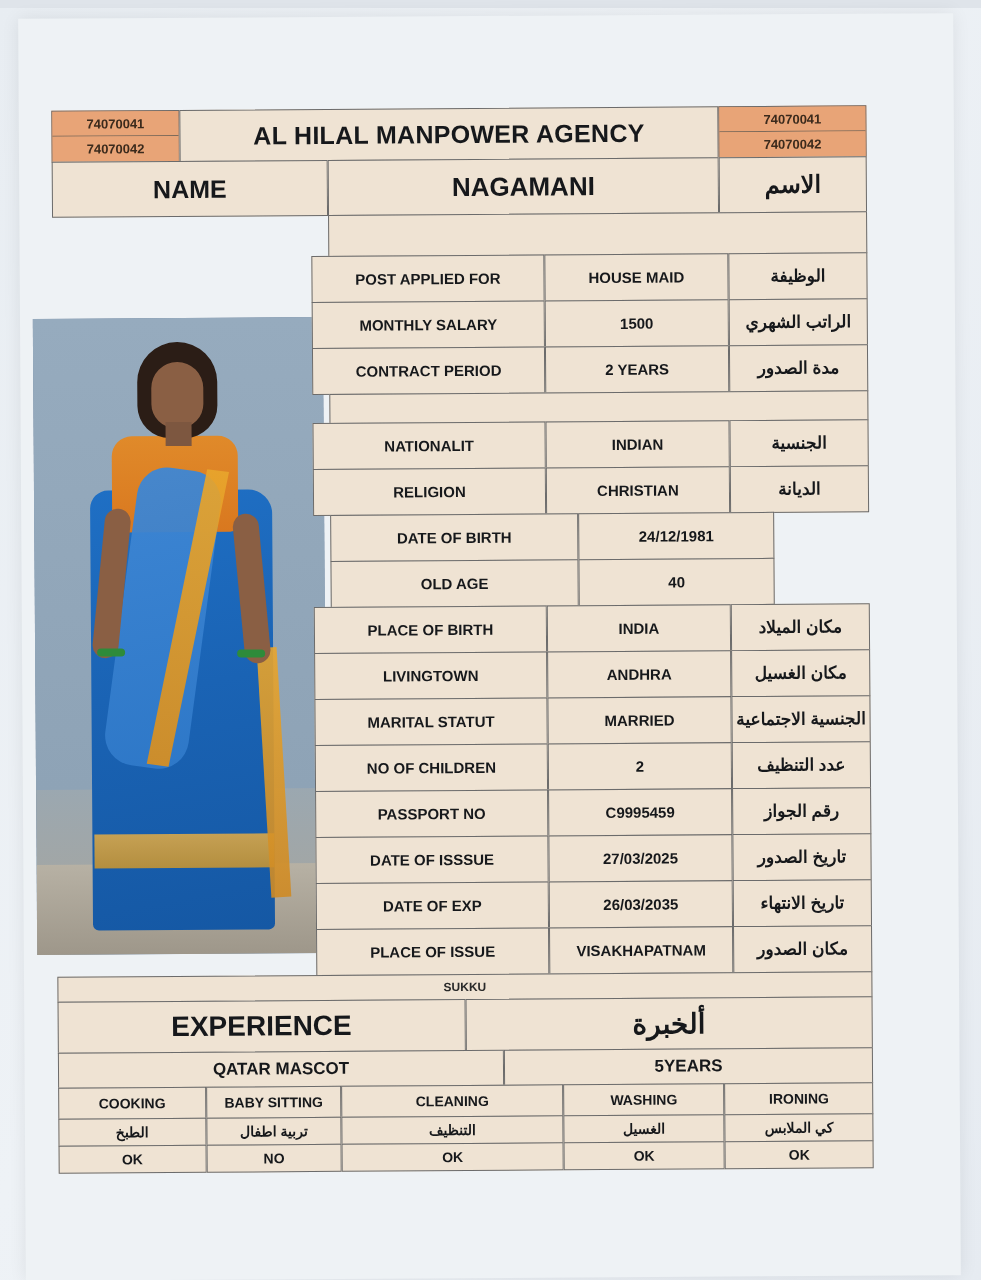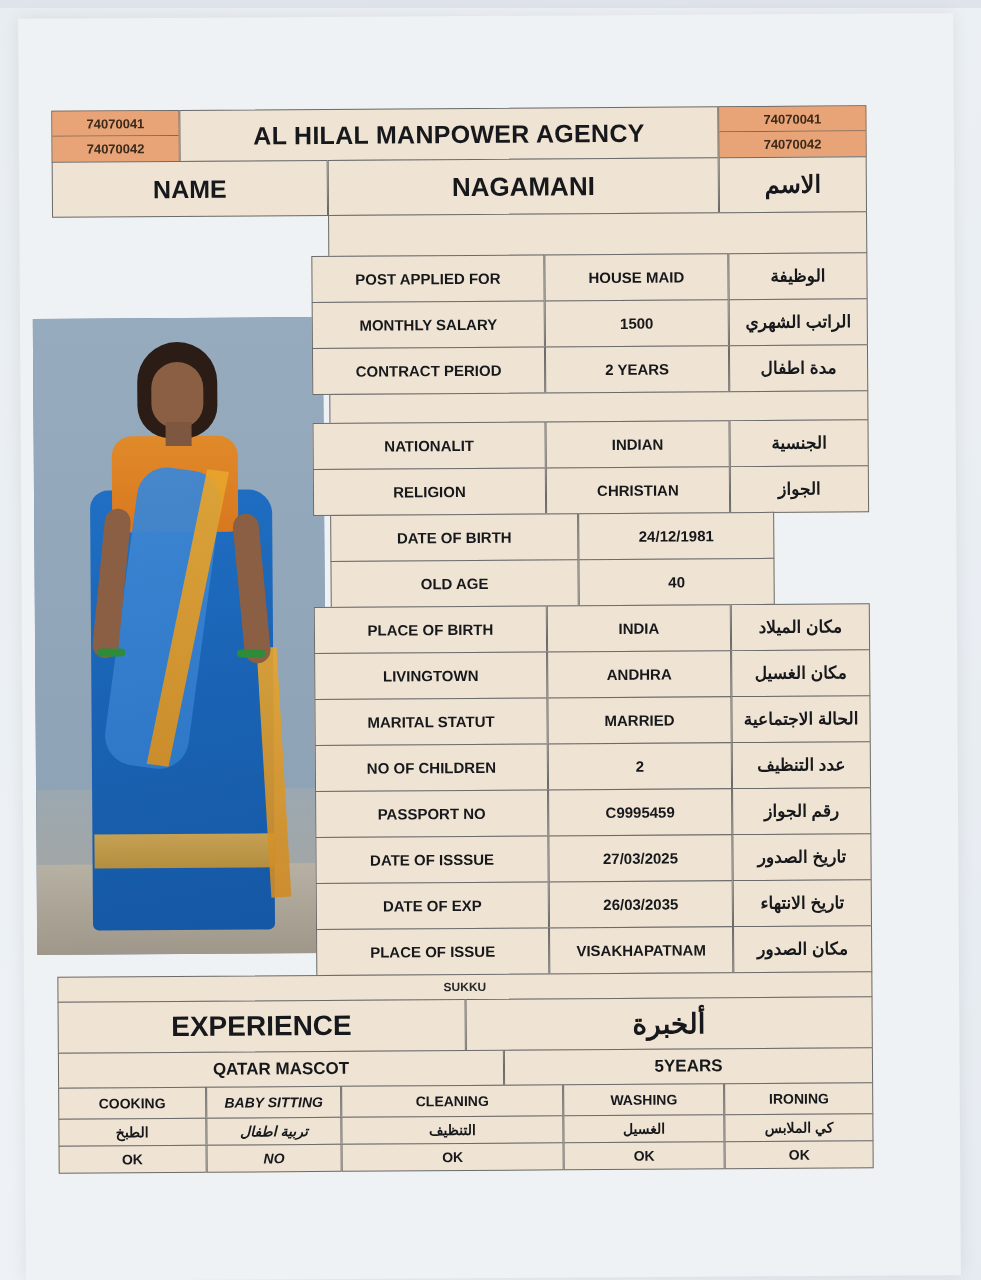--- a/index.html
+++ b/index.html
@@ -108,21 +108,21 @@
   .emp-row { height: 36px; margin-top: -1px; }
   .emp-left { width: 446px; font-size: 17px; font-weight: 700; color: #16181b; }
   .emp-right { flex: 1; font-size: 17px; font-weight: 700; color: #16181b; }
 
   .skill-row { margin-top: -1px; }
   .skill-row .cell { font-weight: 700; color: #16181b; }
   .sk-h { height: 32px; font-size: 14px; }
   .sk-a { height: 28px; font-size: 14px; direction: rtl; }
   .sk-v { height: 28px; font-size: 14px; }
   .w1 { width: 148px; }
-  .w2 { width: 136px; font-style: italic; }
+  .w2 { width: 136px; }
   .w3 { width: 222px; }
   .w4 { width: 162px; }
   .w5 { width: 149px; }
 
   
   .photo {
     position: absolute;
     left: 35px;
     top: 310px;
     width: 290px;
@@ -259,41 +259,41 @@
       <div class="row">
         <div class="cell c-blank"></div>
         <div class="cell c-label">MONTHLY SALARY</div>
         <div class="cell c-value">1500</div>
         <div class="cell c-ar">الراتب الشهري</div>
       </div>
       <div class="row">
         <div class="cell c-blank"></div>
         <div class="cell c-label">CONTRACT PERIOD</div>
         <div class="cell c-value">2 YEARS</div>
-        <div class="cell c-ar">مدة اطفال</div>
+        <div class="cell c-ar">مدة الصدور</div>
       </div>
     </div>
 
     <div class="row spacer-row">
       <div class="cell sp-left"></div>
       <div class="cell sp-mid"></div>
     </div>
 
     <div class="info">
       <div class="row">
         <div class="cell c-blank"></div>
         <div class="cell c-label">NATIONALIT</div>
         <div class="cell c-value">INDIAN</div>
         <div class="cell c-ar">الجنسية</div>
       </div>
       <div class="row">
         <div class="cell c-blank"></div>
         <div class="cell c-label">RELIGION</div>
         <div class="cell c-value">CHRISTIAN</div>
-        <div class="cell c-ar">الجواز</div>
+        <div class="cell c-ar">الديانة</div>
       </div>
       <div class="row">
         <div class="cell c-blank"></div>
         <div class="cell c-label">DATE OF BIRTH</div>
         <div class="cell c-value">24/12/1981</div>
       </div>
       <div class="row">
         <div class="cell c-blank"></div>
         <div class="cell c-label">OLD AGE</div>
         <div class="cell c-value">40</div>
@@ -307,21 +307,21 @@
       <div class="row">
         <div class="cell c-blank"></div>
         <div class="cell c-label">LIVINGTOWN</div>
         <div class="cell c-value">ANDHRA</div>
         <div class="cell c-ar">مكان الغسيل</div>
       </div>
       <div class="row">
         <div class="cell c-blank"></div>
         <div class="cell c-label">MARITAL STATUT</div>
         <div class="cell c-value">MARRIED</div>
-        <div class="cell c-ar">الحالة الاجتماعية</div>
+        <div class="cell c-ar">الجنسية الاجتماعية</div>
       </div>
       <div class="row">
         <div class="cell c-blank"></div>
         <div class="cell c-label">NO OF CHILDREN</div>
         <div class="cell c-value">2</div>
         <div class="cell c-ar">عدد التنظيف</div>
       </div>
       <div class="row">
         <div class="cell c-blank"></div>
         <div class="cell c-label">PASSPORT NO</div>

